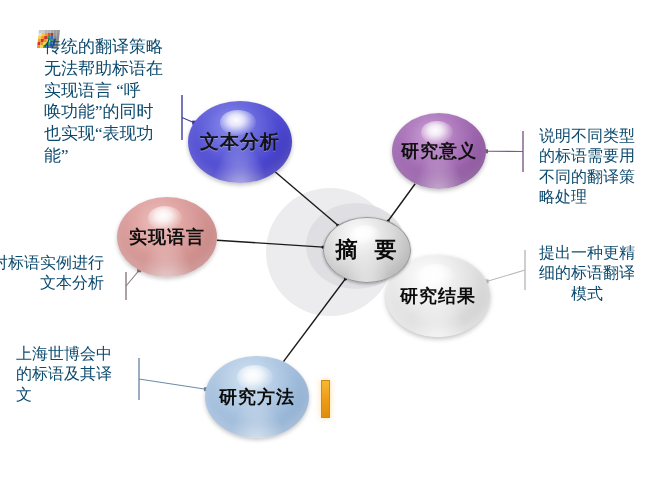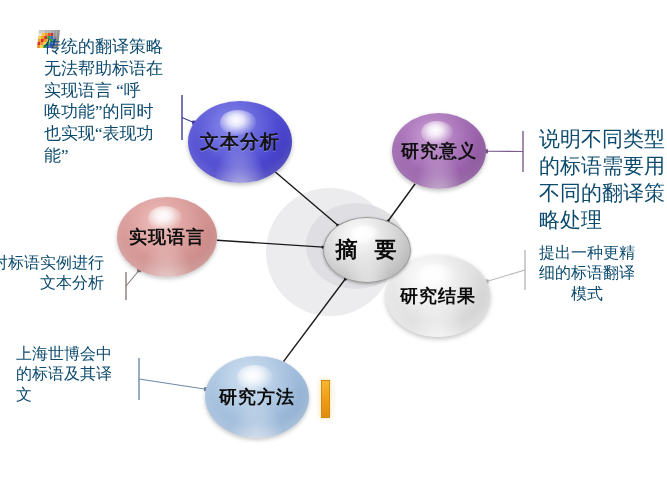--- a/index.html
+++ b/index.html
@@ -256,21 +256,21 @@
         <span class="label" style="font-size: 22px; font-family: Liberation Mono, monospace;">摘 要</span>
       </div>
     </div>
   <div id="captions-layer">
       <div class="caption" style="left: 44px; top: 36px; font-size: 17px; text-align: left;">传统的翻译策略
 无法帮助标语在
 实现语言 “呼
 唤功能”的同时
 也实现“表现功
 能”</div>
-      <div class="caption" style="left: 539px; top: 126px; font-size: 21px; text-align: left;">说明不同类型
+      <div class="caption" style="left: 539px; top: 126px; font-size: 16px; text-align: left;">说明不同类型
 的标语需要用
 不同的翻译策
 略处理</div>
       <div class="caption" style="left: -8px; top: 253px; font-size: 16px; text-align: right;">对标语实例进行
 文本分析</div>
       <div class="caption" style="left: 539px; top: 243px; font-size: 16px; text-align: center;">提出一种更精
 细的标语翻译
 模式</div>
       <div class="caption" style="left: 16px; top: 344px; font-size: 16px; text-align: left;">上海世博会中
 的标语及其译

